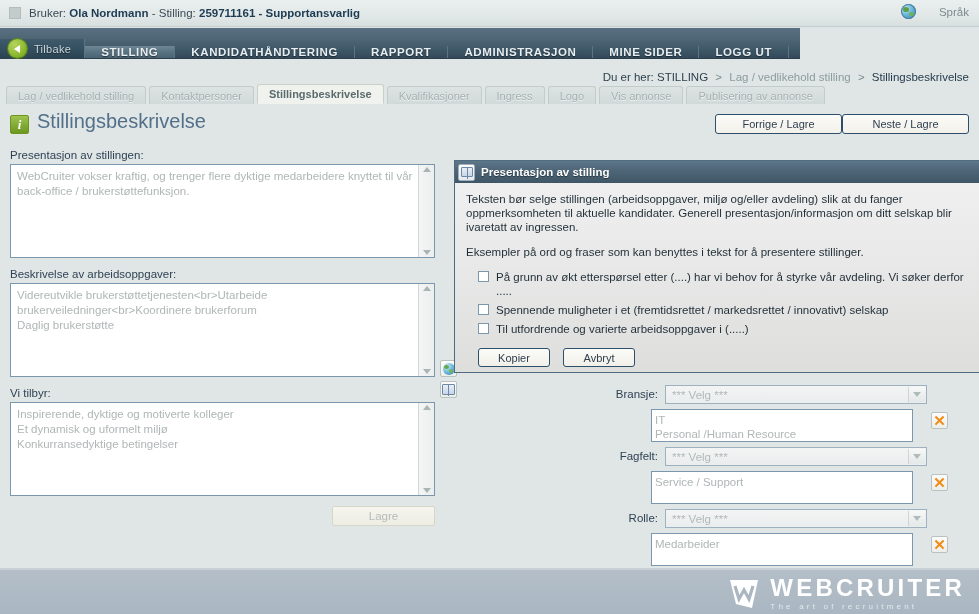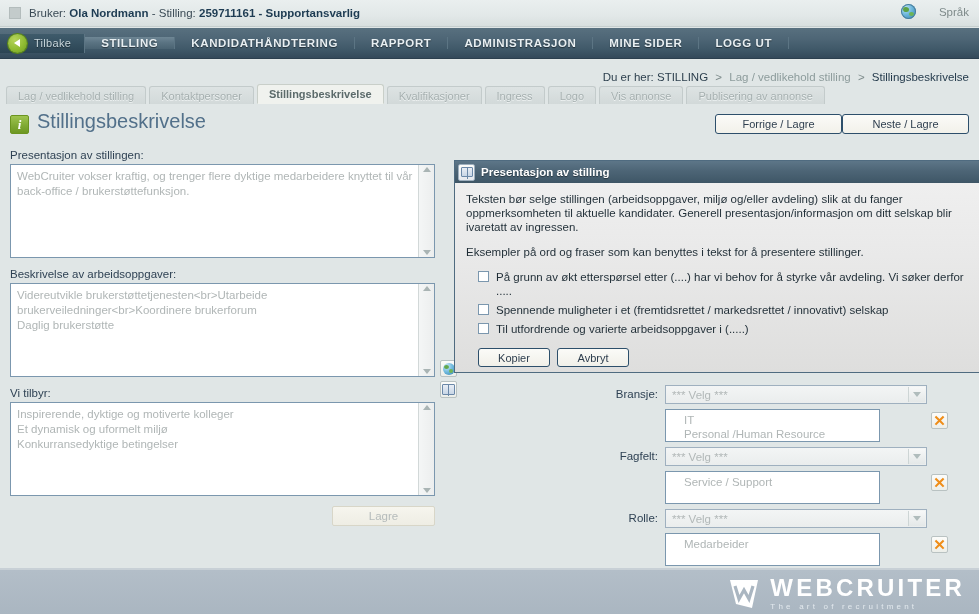--- a/index.html
+++ b/index.html
@@ -46,23 +46,23 @@
     content:""; position:absolute; left:2px; top:3px; width:6px; height:5px;
     background:#5ca245; border-radius:45% 55% 40% 60%;
   }
   .globe::after {
     content:""; position:absolute; left:8px; top:8px; width:5px; height:4px;
     background:#6db455; border-radius:50%;
   }
 
   
   .navbar {
-    position: absolute; left:0; top:28px; width:979px; height:31px;
+    position: absolute; left:0; top:28px; width:800px; height:31px;
     background: linear-gradient(to bottom, #58707f 0%, #4e6676 35%, #3f5868 72%, #33495a 100%);
-    display: flex; align-items: center;
+    display: flex; align-items: flex-end;
     border-bottom: 1px solid #2b3f4e;
   }
   .nav-back {
     display:flex; align-items:center; gap:7px;
     padding: 0 13px 0 8px;
     background: linear-gradient(to bottom, #3f5b6b 0%, #355060 50%, #2b4453 100%);
     border-right: 1px solid #5c7584;
     cursor: pointer;
   }
   .back-circle {
@@ -240,21 +240,21 @@
   .ip-p {
     font-size:11.5px; color:#1f2d36; line-height:14px; margin:0 0 11px 0;
   }
   .cb-row { display:flex; align-items:flex-start; gap:7px; margin-bottom:5px; padding-left:12px; }
   .cbox {
     width:11px;height:11px;flex:0 0 11px;margin-top:1px;
     background:#fff; border:1px solid #7b97ae;
     cursor:pointer;
   }
   .cb-txt { font-size:11.5px; color:#1f2d36; line-height:14px; }
-  .ip-btns { display:flex; gap:7px; padding: 7px 0 0 12px; }
+  .ip-btns { display:flex; gap:13px; padding: 7px 0 0 12px; }
   .btn-sm {
     width:72px;height:19px;
     background: linear-gradient(to bottom,#fbfbf8 0%,#f1f0e9 100%);
     border:1px solid #2d4f6b; border-radius:3px;
     font-size:11px;color:#2f3f4f;
     display:flex;align-items:center;justify-content:center;cursor:pointer;
   }
 
   
   .rform { position:absolute; left:600px; top:280px; width:355px; }
@@ -275,23 +275,23 @@
     position:absolute; right:1px; top:1px; width:17px; height:15px;
     background: linear-gradient(to bottom,#f7f8f8,#e4e8e8);
     border-left:1px solid #cdd5d5;
     display:flex;align-items:center;justify-content:center;
   }
   .fsel .caret i {
     width:0;height:0;border-left:4px solid transparent;border-right:4px solid transparent;
     border-top:5px solid #b0bcbc; display:block;
   }
   .flist {
-    position:absolute; left:65px; width:215px;
+    position:absolute; left:51px; width:262px;
     border:1px solid #7b97ae; background:#fff;
-    padding: 3px 18px;
+    padding: 3px 3px;
     font-size:11.5px; color:#b0b6b6; line-height:14px;
   }
   .fclear {
     position:absolute; width:17px;height:17px;
     background: linear-gradient(to bottom,#fcfcfa,#eceee9);
     border:1px solid #b9c2c2; border-radius:2px;
     display:flex;align-items:center;justify-content:center;
     color:#ef8d18; font-size:15px; font-weight:bold; line-height:1;
     cursor:pointer; font-family:"Liberation Sans", sans-serif;
   }

